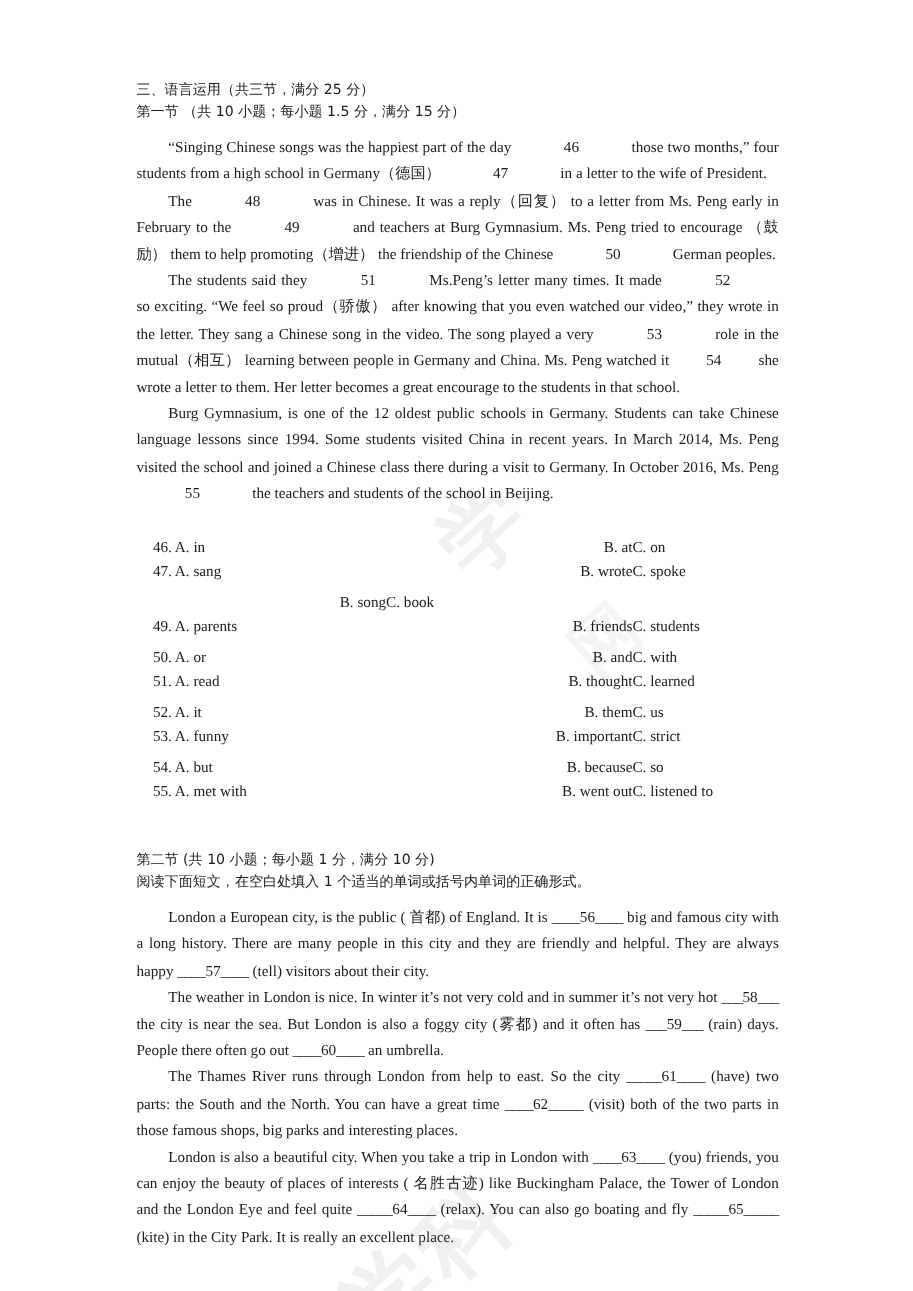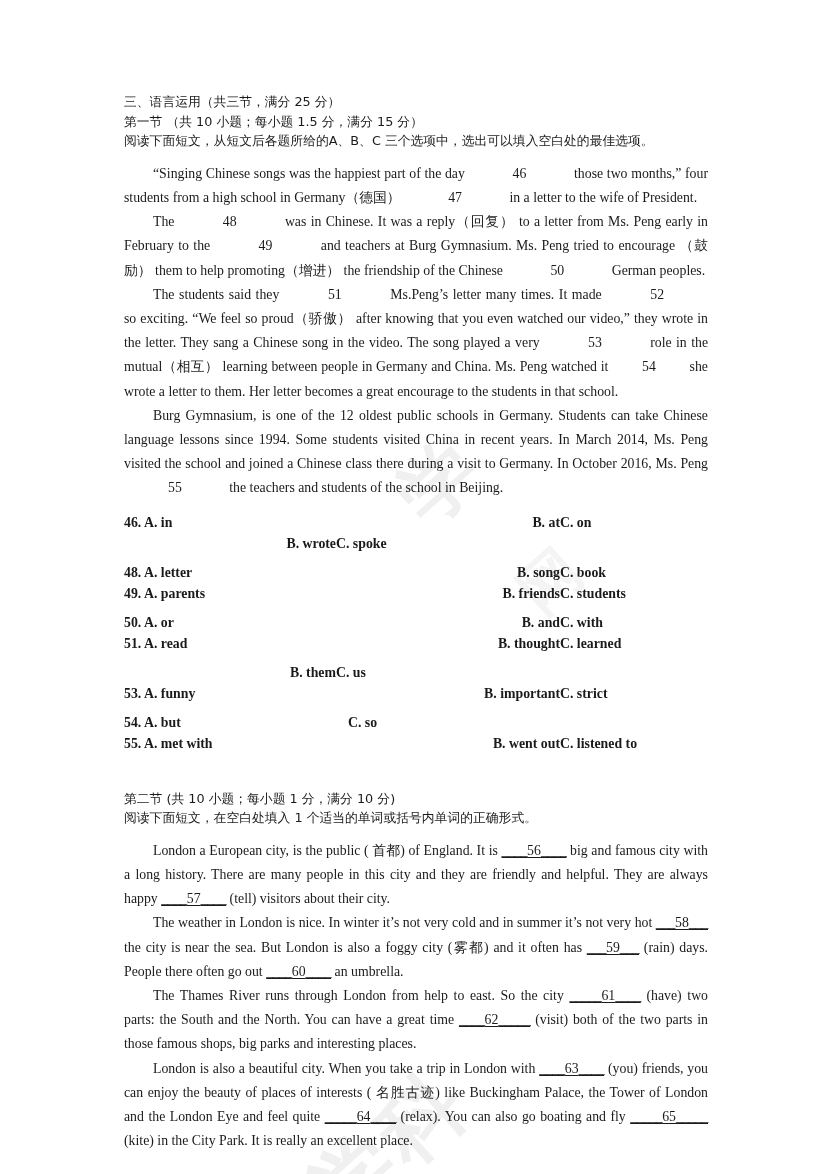--- a/index.html
+++ b/index.html
@@ -46,21 +46,21 @@
     top: 540px;
     font-size: 60px;
     transform: rotate(-42deg);
     letter-spacing: 4px;
     color: #f4f4f4;
   }
 
   .page {
     position: absolute;
     left: 124px;
-    top: 92px;
+    top: 72px;
     width: 584px;
     z-index: 2;
   }
 
   .heading {
     font-size: 13.6px;
     line-height: 19.6px;
     margin: 0;
     white-space: nowrap;
   }
@@ -86,31 +86,29 @@
 
   .blank {
     display: inline-block;
     width: 44px;
   }
   .blank-narrow { display: inline-block; width: 30px; }
 
   
   .ublank {
     white-space: nowrap;
-    text-decoration: underline;
     text-decoration-thickness: 1px;
     text-underline-offset: 2px;
   }
   .ublank .u { letter-spacing: -0.5px; }
 
   
   .choices {
-    margin: 0;
+    margin: 15px;
     font-size: 13.8px;
-    font-weight: bold;
   }
   .choice-pair { margin-bottom: 7px; }
   .choice-row {
     display: flex;
     line-height: 21.5px;
   }
   .col-a { width: 224px; flex: 0 0 224px; }
   .col-b { width: 212px; flex: 0 0 212px; text-align: right; }
   .col-c { flex: 1 1 auto; }
 
@@ -121,21 +119,20 @@
 <body>
 
 <div class="wm wm-1">学</div>
 <div class="wm wm-3">网</div>
 <div class="wm wm-2">学科</div>
 
 <div class="page">
 
   <div class="heading cn">三、语言运用（共三节，满分 25 分）</div>
   <div class="heading cn">第一节 （共 10 小题；每小题 1.5 分，满分 15 分）</div>
-  <div class="heading-wrap cn">阅读下面短文，从短文后各题所给的A、B、C 三个选项中，选出可以填入空白处的最佳选项。</div>
 
   <div class="spacer-sm"></div>
 
   <p class="para">
     <span>“Singing Chinese songs was the happiest part of the day</span>
     <span class="blank"></span><span class="nowrap">46</span><span class="blank"></span>
     <span>those two months,” four students from a high school in Germany（德国）</span>
     <span class="blank"></span><span class="nowrap">47</span><span class="blank"></span>
     <span>in a letter to the wife of President.</span>
   </p>
@@ -175,31 +172,31 @@
     <div class="choice-pair">
       <div class="choice-row">
         <div class="col-a">
           <span>46.</span>
           <span>A. in</span>
         </div>
         <div class="col-b">B. at</div>
         <div class="col-c">C. on</div>
       </div>
       <div class="choice-row">
+        <div class="col-a">
+          <span>47.</span>
+          <span>A. sang</span>
+        </div>
         <div class="col-b">B. wrote</div>
         <div class="col-c">C. spoke</div>
       </div>
     </div>
 
     <div class="choice-pair">
       <div class="choice-row">
-        <div class="col-a">
-          <span>48.</span>
-          <span>A. letter</span>
-        </div>
         <div class="col-b">B. song</div>
         <div class="col-c">C. book</div>
       </div>
       <div class="choice-row">
         <div class="col-a">
           <span>49.</span>
           <span>A. parents</span>
         </div>
         <div class="col-b">B. friends</div>
         <div class="col-c">C. students</div>
@@ -220,39 +217,44 @@
           <span>51.</span>
           <span>A. read</span>
         </div>
         <div class="col-b">B. thought</div>
         <div class="col-c">C. learned</div>
       </div>
     </div>
 
     <div class="choice-pair">
       <div class="choice-row">
+        <div class="col-a">
+          <span>52.</span>
+          <span>A. it</span>
+        </div>
         <div class="col-b">B. them</div>
         <div class="col-c">C. us</div>
       </div>
       <div class="choice-row">
         <div class="col-a">
           <span>53.</span>
           <span>A. funny</span>
         </div>
         <div class="col-b">B. important</div>
         <div class="col-c">C. strict</div>
       </div>
     </div>
 
     <div class="choice-pair">
       <div class="choice-row">
         <div class="col-a">
           <span>54.</span>
           <span>A. but</span>
         </div>
+        <div class="col-b">B. because</div>
         <div class="col-c">C. so</div>
       </div>
       <div class="choice-row">
         <div class="col-a">
           <span>55.</span>
           <span>A. met with</span>
         </div>
         <div class="col-b">B. went out</div>
         <div class="col-c">C. listened to</div>
       </div>

